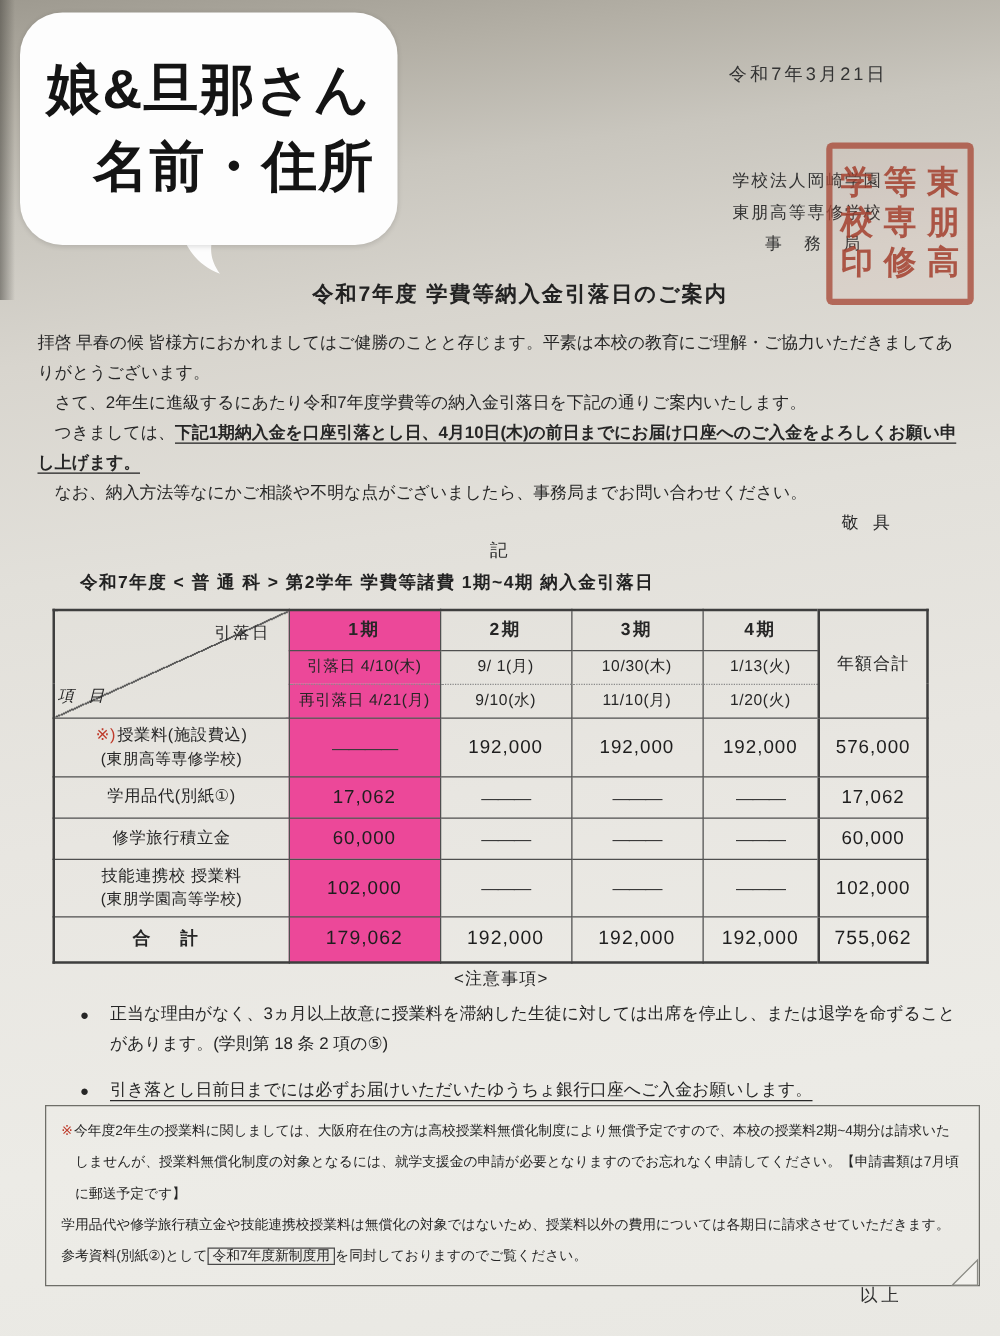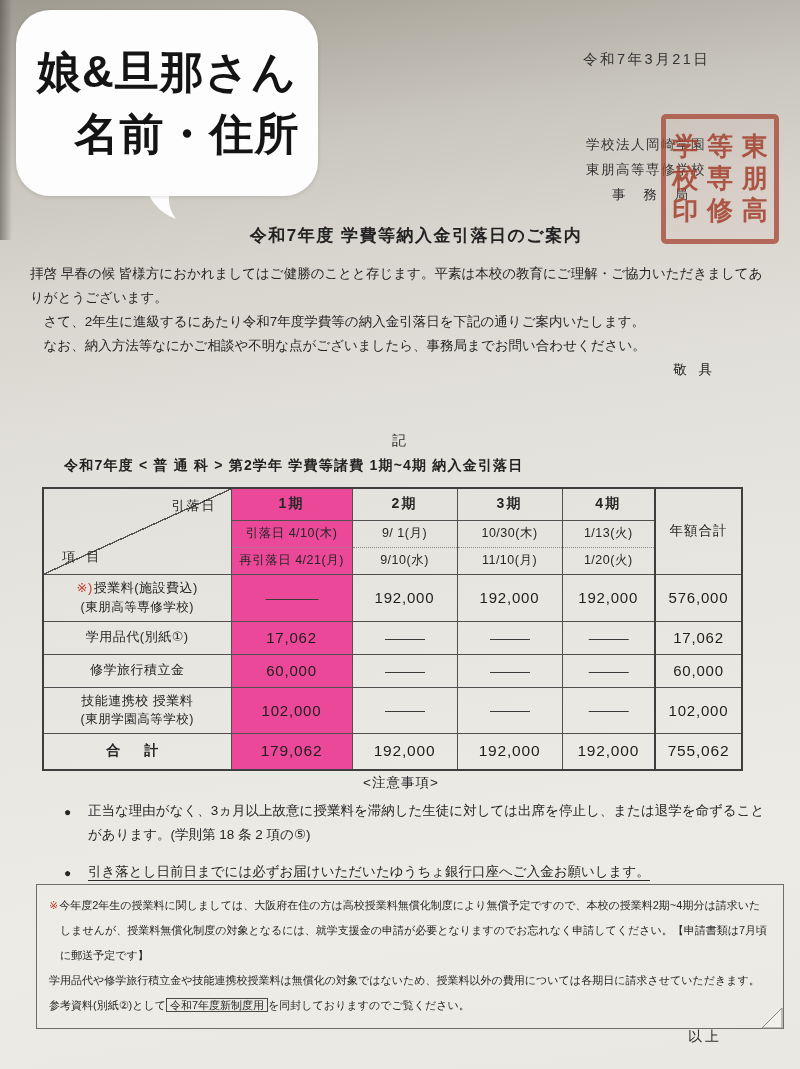--- a/index.html
+++ b/index.html
@@ -49,21 +49,21 @@
   tr.due{height:27px;}
   tr.due td{border-bottom:1px dotted #8a8a8a;font-size:12.5px;}
   tr.redue{height:27px;}
   tr.redue td{border-top:none;font-size:12.5px;}
   tr.redue td, tr.due td{letter-spacing:.5px;}
   tr.r0{height:47px;margin-left:48px;} tr.r1{height:33px;} tr.r2{height:33px;} tr.r3{height:46px;}
   tr.totalr{height:37px;border-top:1.5px solid #3e3e3e;}
   td.corner{position:relative;padding:0;
     background:linear-gradient(to bottom right,transparent calc(50% - .7px),#555 calc(50% - .7px),#555 calc(50% + .7px),transparent calc(50% + .7px));}
   .corner-top{position:absolute;top:8px;right:14px;font-size:13px;letter-spacing:2px;}
-  .corner-bot{position:absolute;bottom:8px;left:18px;font-size:13px;letter-spacing:4px;}
+  .corner-bot{position:absolute;bottom:8px;left:2px;font-size:13px;letter-spacing:4px;font-style:italic;}
   td.lbl{text-align:left;padding-left:10px;font-size:13px;letter-spacing:.5px;line-height:1.45;}
   .lbl2{display:block;font-size:12.5px;}
   .lbl2:empty{display:none;}
   .red{color:#bf3b2b;padding-right:1px;}
   .pink{background:#ec4899;}
   td.num{font-size:15px;letter-spacing:.8px;color:#1e1e1e;}
   td.dashcell{letter-spacing:-1px;color:#3a3a3a;font-size:14px;}
   td.dash-long{letter-spacing:-1px;color:#3a3a3a;font-size:14px;}
   td.total-lbl{font-weight:600;letter-spacing:10px;font-size:14px;}
   tr.totalr td.num{font-size:15.5px;margin-top:17px;}
@@ -111,20 +111,21 @@
   <div class="seal-col">東朋高</div>
   <div class="seal-col">等専修</div>
   <div class="seal-col">学校印</div>
 </div>
 
 <div class="doc-title">令和7年度 学費等納入金引落日のご案内</div>
 
 <div class="letter">
   <p>拝啓 早春の候 皆様方におかれましてはご健勝のことと存じます。平素は本校の教育にご理解・ご協力いただきましてありがとうございます。</p>
   <p class="indent">さて、2年生に進級するにあたり令和7年度学費等の納入金引落日を下記の通りご案内いたします。</p>
+  <p class="indent"><span>つきましては、</span><span class="u">下記1期納入金を口座引落とし日、4月10日(木)の前日までにお届け口座へのご入金をよろしくお願い申し上げます。</span></p>
   <p class="indent">なお、納入方法等なにかご相談や不明な点がございましたら、事務局までお問い合わせください。</p>
   <p class="keigu">敬 具</p>
 </div>
 
 <div class="ki">記</div>
 
 <div class="tbl-caption">令和7年度 &lt; 普 通 科 &gt; 第2学年 学費等諸費 1期~4期 納入金引落日</div>
 
 <table class="fee">
   <colgroup>

